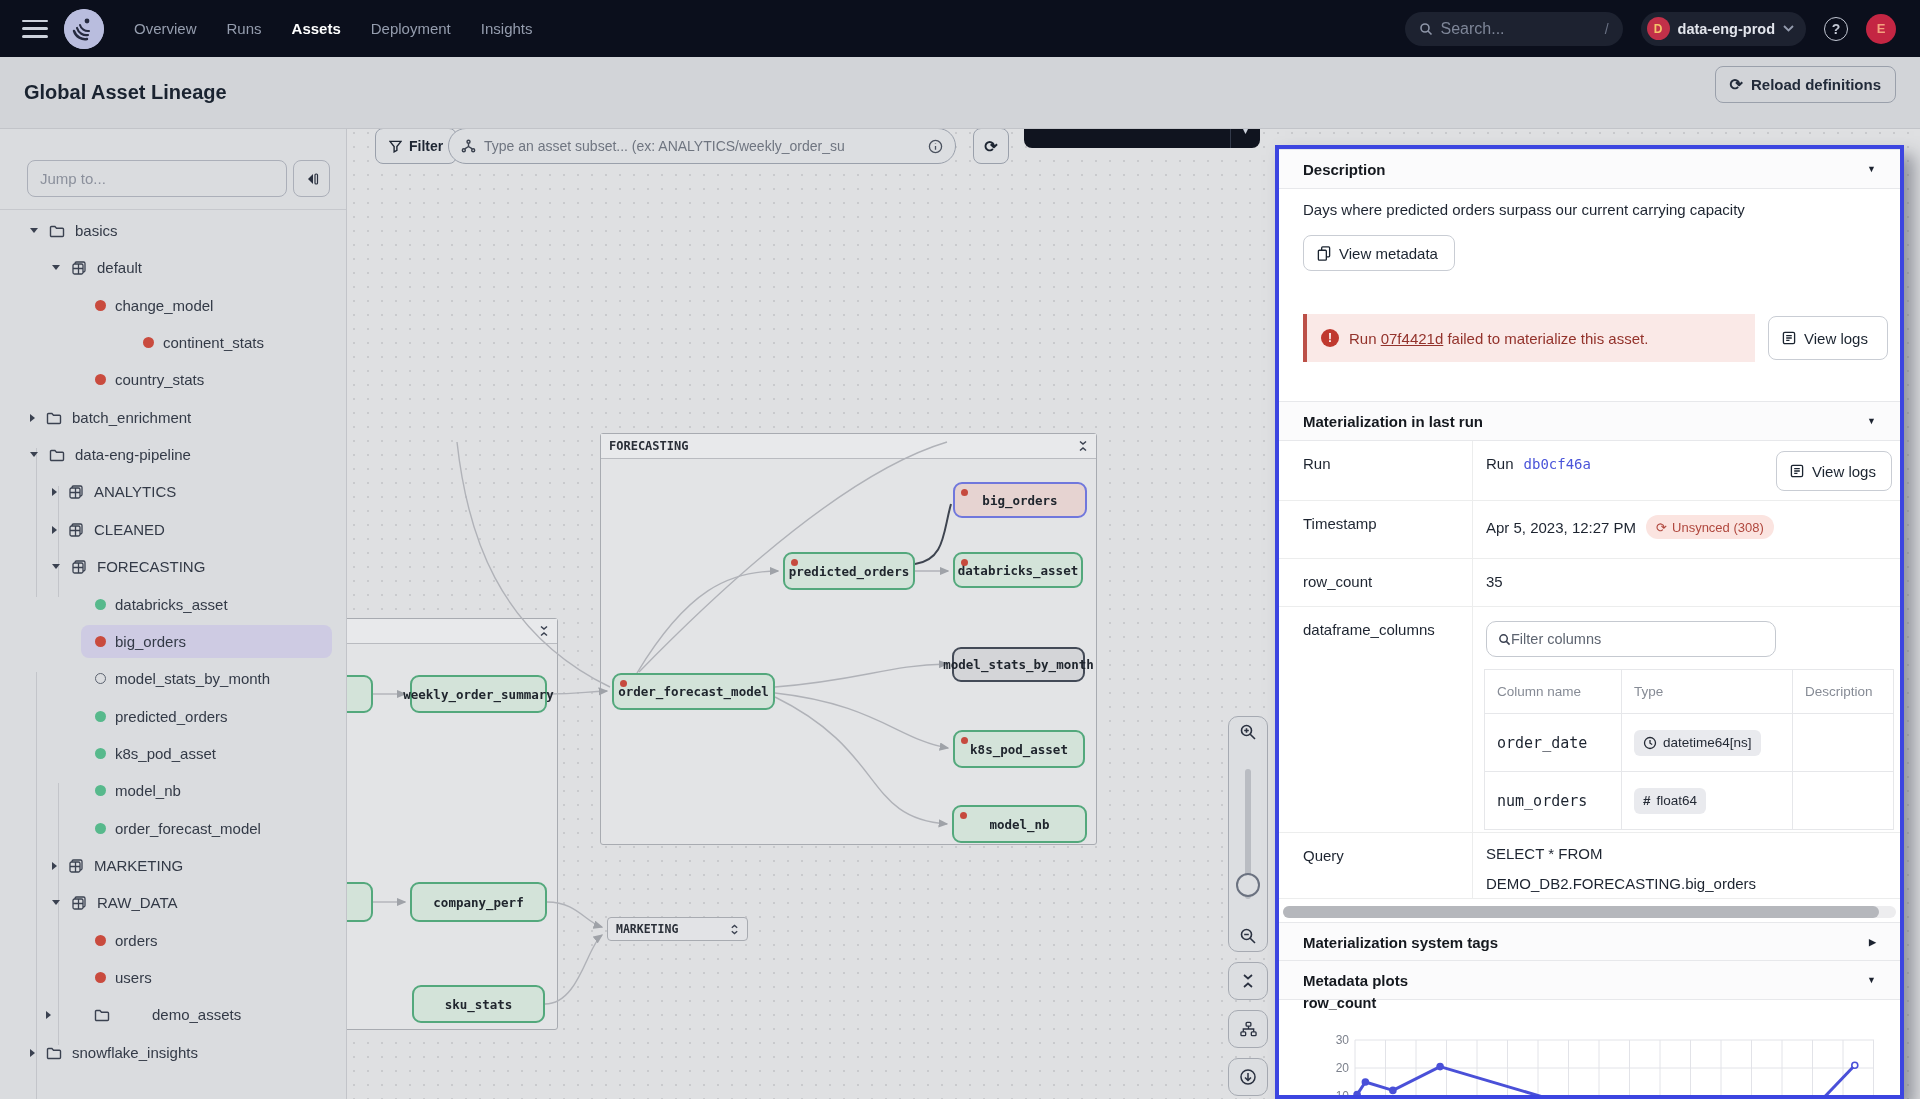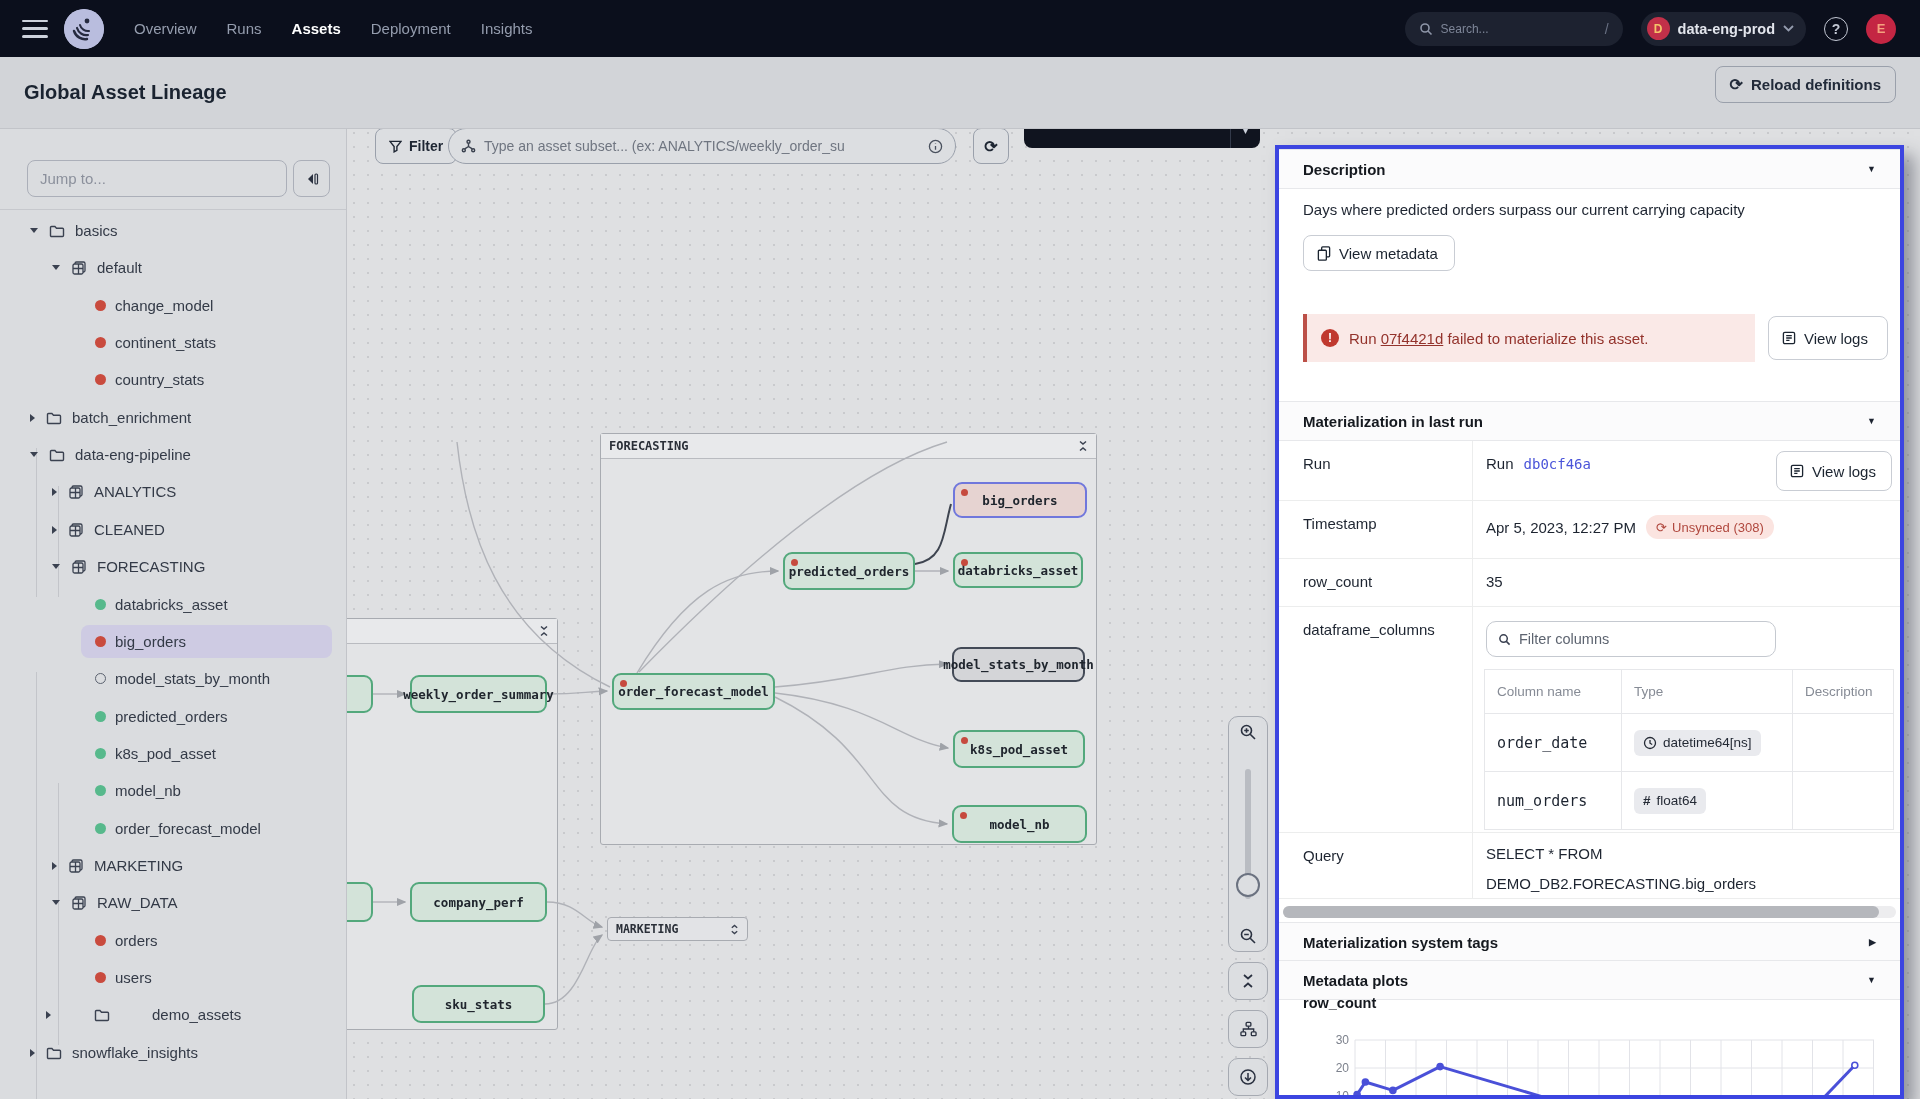--- a/index.html
+++ b/index.html
@@ -8,21 +8,21 @@
   
   .nav { position:absolute; left:0; top:0; width:1920px; height:57px; background:#0b0f1c; display:flex; align-items:center; z-index:50; }
   .hamburger { width:26px; height:18px; margin-left:22px; display:flex; flex-direction:column; justify-content:space-between; cursor:pointer; }
   .hamburger div { height:2.6px; background:#cdd2dc; border-radius:2px; }
   .logo { width:40px; height:40px; border-radius:50%; margin-left:16px; background:#b9bdde; position:relative; overflow:hidden; }
   .nav-links { display:flex; gap:30px; margin-left:30px; }
   .nav-link { font-size:15px; color:#959dae; cursor:pointer; }
   .nav-link.active { color:#ffffff; font-weight:700; }
   .nav-right { margin-left:auto; display:flex; align-items:center; margin-right:24px; gap:18px; }
   .search-pill { width:218px; height:34px; border-radius:17px; background:#1d2230; display:flex; align-items:center; padding:0 14px; gap:8px; }
-  .search-pill input { background:transparent; border:none; outline:none; color:#c7ccd8; font-size:12px; width:130px; font-family:inherit; }
+  .search-pill input { background:transparent; border:none; outline:none; color:#c7ccd8; font-size:16px; width:130px; font-family:inherit; }
   .search-pill input::placeholder { color:#7e8698; }
   .kbd-hint { color:#6a7284; font-size:14px; margin-left:auto; }
   .deploy-pill { height:34px; border-radius:17px; background:#1d2230; display:flex; align-items:center; padding:0 12px 0 6px; gap:8px; cursor:pointer; }
   .d-badge { width:23px; height:23px; border-radius:50%; background:#c23049; color:#f5c469; font-weight:700; font-size:12px; display:flex; align-items:center; justify-content:center; }
   .deploy-name { color:#e2e5ec; font-size:14.5px; font-weight:600; }
   .help-circle { width:24px; height:24px; border-radius:50%; border:1.6px solid #c3c8d4; color:#c3c8d4; font-size:14px; font-weight:700; display:flex; align-items:center; justify-content:center; cursor:pointer; }
   .avatar { width:30px; height:30px; border-radius:50%; background:#c42643; color:#f4a27e; font-weight:700; font-size:13px; display:flex; align-items:center; justify-content:center; cursor:pointer; }
 
   
   .pg-header { position:absolute; left:0; top:57px; width:1920px; height:72px; background:#d2d4d8; border-bottom:1px solid #c2c4c9; display:flex; align-items:center; z-index:40; }
@@ -89,21 +89,21 @@
   .w-btn { border:1px solid #c9cdd4; border-radius:8px; background:#fff; display:flex; align-items:center; gap:8px; padding:0 13px; font-size:15px; color:#1b2430; cursor:pointer; }
   .err-banner { position:absolute; left:24px; width:452px; height:48px; background:#fae9e7; border-left:4px solid #bc5048; display:flex; align-items:center; gap:10px; padding:0 14px; font-size:15px; color:#93322b; }
   .err-ic { width:18px; height:18px; border-radius:50%; background:#c0392f; color:#fff; font-size:12px; font-weight:700; display:flex; align-items:center; justify-content:center; flex:none; }
   .err-link { text-decoration:underline; cursor:pointer; }
   .kv-row { position:absolute; left:0; width:621px; border-bottom:1px solid #eceded; }
   .kv-label { position:absolute; left:24px; top:14px; font-size:15px; color:#1d2430; }
   .kv-sep { position:absolute; left:193px; top:0; bottom:0; width:1px; background:#eceded; }
   .kv-val { position:absolute; left:207px; top:14px; font-size:15px; color:#1d2430; display:flex; align-items:center; gap:10px; }
   .mono-blue { font-family:"DejaVu Sans Mono",monospace; font-size:14px; color:#4a54d9; }
   .unsync-pill { height:24px; border-radius:12px; background:#fbe4e0; color:#b0483e; font-size:13px; display:flex; align-items:center; gap:5px; padding:0 10px; }
-  .filt-input { position:absolute; left:207px; width:290px; height:36px; border:1px solid #c5c9d0; border-radius:10px; display:flex; align-items:center; gap:8px; padding:0 11px; }
+  .filt-input { position:absolute; left:207px; width:290px; height:36px; border:1px solid #c5c9d0; border-radius:10px; display:flex; align-items:center; padding:0 11px; }
   .filt-input input { border:none; outline:none; font-size:14.5px; color:#333; flex:1; font-family:inherit; }
   .filt-input input::placeholder { color:#5d6470; }
   .df-table { position:absolute; left:205px; border-collapse:collapse; }
   .df-table th, .df-table td { border:1px solid #e6e7ea; text-align:left; padding:0 12px; }
   .df-table th { font-size:13.5px; font-weight:400; color:#868b95; height:44px; }
   .df-table td { height:58px; }
   .cell-name { font-family:"DejaVu Sans Mono",monospace; font-size:15px; color:#1d2430; }
   .type-pill { display:inline-flex; align-items:center; gap:6px; height:26px; background:#e9eaee; border-radius:6px; padding:0 9px; font-size:13.5px; color:#242a35; }
   .q-line { font-size:15px; color:#1d2430; line-height:30px; }
   .hscroll-track { position:absolute; left:4px; width:613px; height:12px; border-radius:6px; background:#ededef; }
@@ -196,21 +196,21 @@
         </svg>
         <span style="width:10px"></span>
         <span>default</span>
       </div>
       <div class="tree-row" style="top: 75px;">
         <span style="width:95px"></span>
         <span class="adot red"></span>
         <span style="width:9px"></span>
         <span>change_model</span>
       </div>
-      <div class="tree-row" style="top: 112px;">
+      <div class="tree-row" style="top: 112px; padding-left: 48px;">
         <span style="width:95px"></span>
         <span class="adot red"></span>
         <span style="width:9px"></span>
         <span>continent_stats</span>
       </div>
       <div class="tree-row" style="top: 149px;">
         <span style="width:95px"></span>
         <span class="adot red"></span>
         <span style="width:9px"></span>
         <span>country_stats</span>

